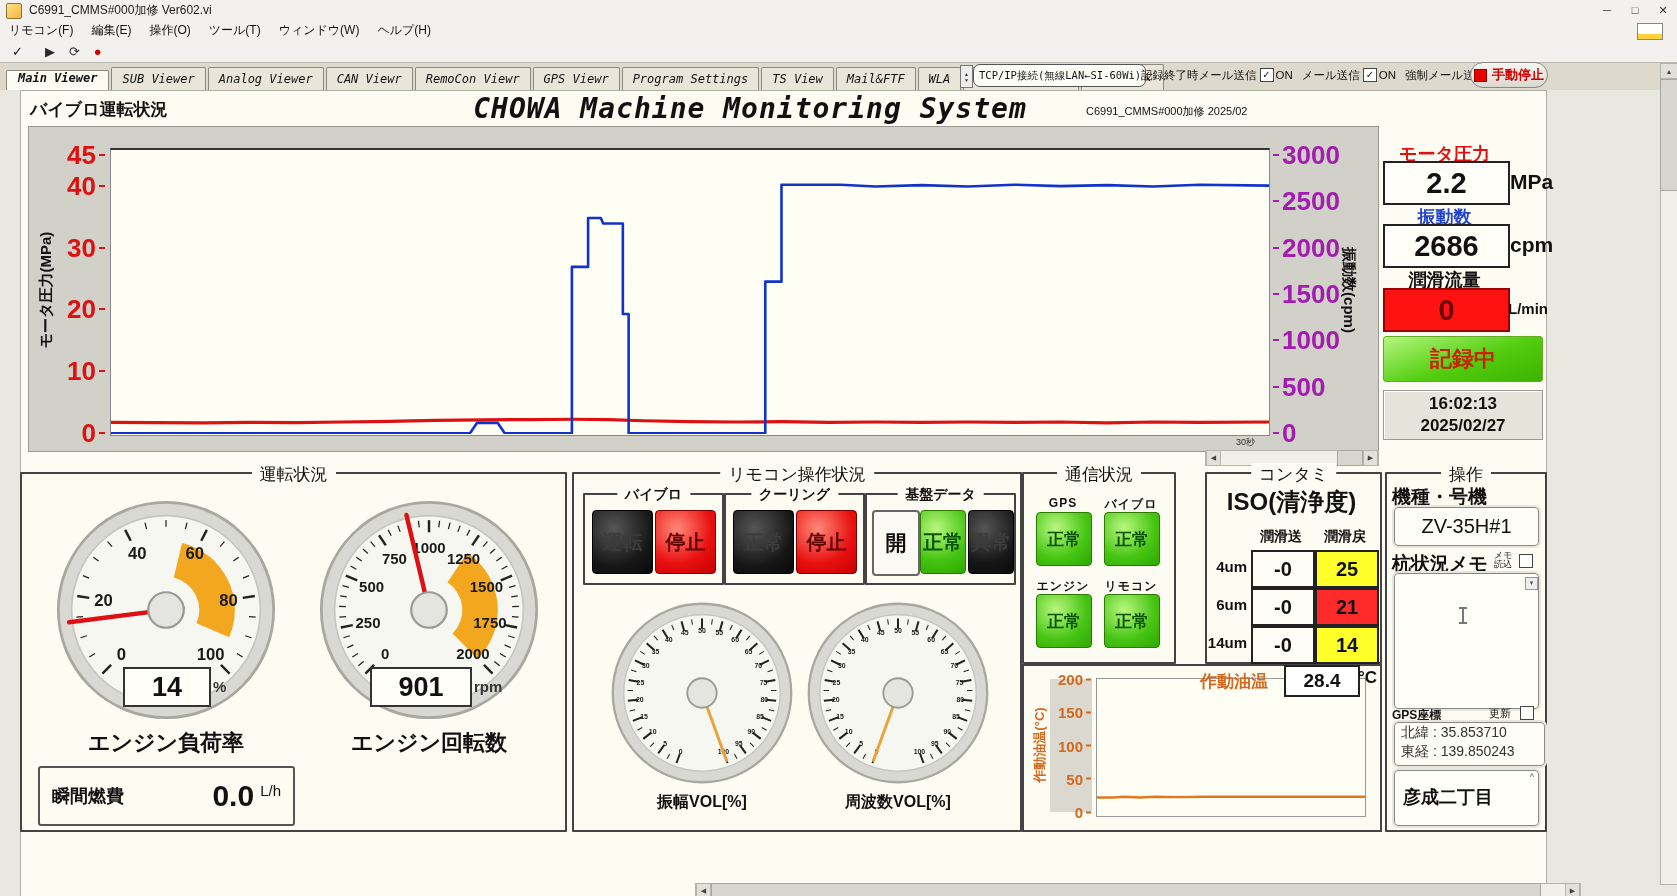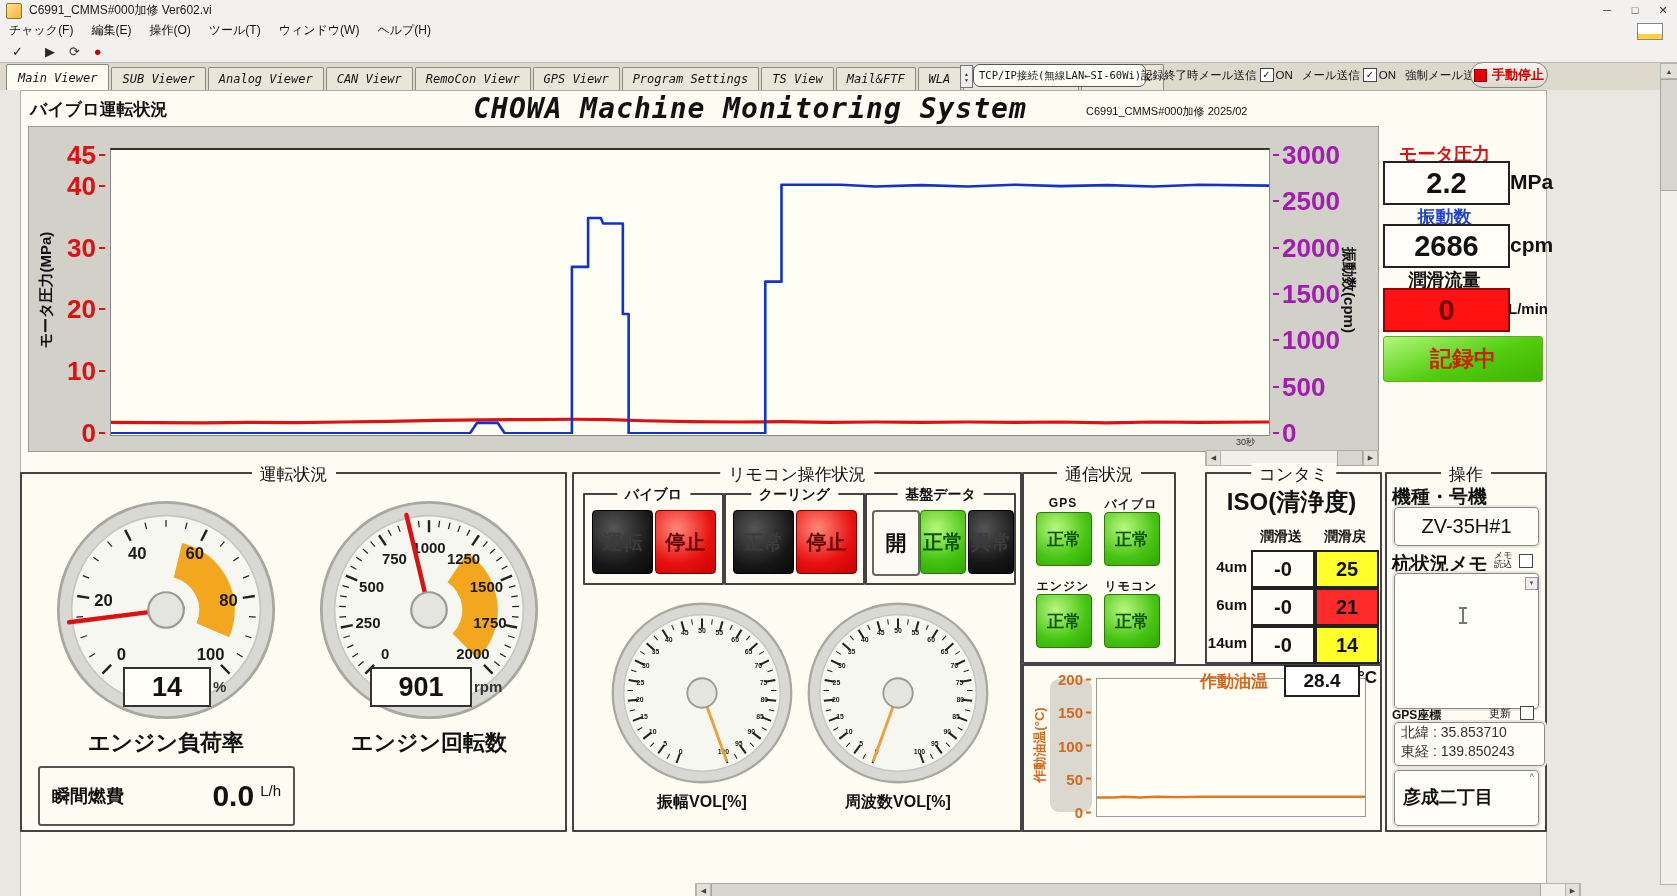--- a/index.html
+++ b/index.html
@@ -20,21 +20,21 @@
   .menuitem{padding:0 9px;height:19px;line-height:19px}
   .panelicon{position:absolute;right:14px;top:23px;width:24px;height:15px;background:#fff;border:1px solid #888;box-shadow:inset 0 -5px 0 #ffd23c}
   .toolbar{left:0;top:40px;width:1677px;height:22px;background:#f2f1ef;border-bottom:1px solid #b8b8b0;display:flex;align-items:center}
   .tbico{margin-left:14px;font-size:13px}
 
   
   .tabrow{left:0;top:63px;width:1677px;height:27px;background:#ddd9cc}
   .tabs{position:absolute;left:6px;bottom:0;display:flex;align-items:flex-end}
   .tab{font:italic 12px "DejaVu Sans Mono",monospace;padding:4px 10px 4px;background:#e9e6d9;
        border:1px solid #8a8a80;border-bottom:none;margin-right:2px;border-radius:2px 2px 0 0}
-  .tab.active{background:#fdfcf2;padding:6px 11px 5px;font-weight:normal}
+  .tab.active{background:#fdfcf2;padding:0 11px 5px;font-weight:bold}
   .spinner{left:960px;top:65px;width:11px;height:21px;border:1px solid #777;background:#eee;
            display:flex;flex-direction:column;align-items:center;justify-content:center;font-size:5px;line-height:6px;color:#333}
   .connbox{left:973px;top:64px;width:166px;height:21px;border:1px solid #555;border-radius:7px;background:#fdfdf8;
            font:10.5px "DejaVu Sans Mono",monospace;line-height:21px;padding-left:5px;overflow:hidden}
   .mailrow{left:1141px;top:64px;height:22px;display:flex;align-items:center;font-size:11.5px;white-space:nowrap}
   .cb{width:12px;height:12px;border:1px solid #444;background:#fff;margin:0 2px 0 3px;
       font-size:10px;line-height:11px;text-align:center}
   .msp{width:9px}
   .stopbtn{left:1470px;top:62px;width:76px;height:24px;background:linear-gradient(#f7f6f1,#d9d8d0);
            border:1px solid #888;border-radius:13px;display:flex;align-items:center;justify-content:center;gap:5px}
@@ -141,21 +141,21 @@
     <div class="appicon"></div>
     <div class="apptitle">C6991_CMMS#000加修 Ver602.vi</div>
     <div class="winbtns">
       <div class="winbtn">─</div>
       <div class="winbtn">□</div>
       <div class="winbtn">✕</div>
     </div>
   </div>
 
   <div class="abs menubar">
-    <div class="menuitem">チャック(F)</div>
+    <div class="menuitem">リモコン(F)</div>
     <div class="menuitem">編集(E)</div>
     <div class="menuitem">操作(O)</div>
     <div class="menuitem">ツール(T)</div>
     <div class="menuitem">ウィンドウ(W)</div>
     <div class="menuitem">ヘルプ(H)</div>
   </div>
   <div class="panelicon"></div>
 
   <div class="abs toolbar">
     <span class="tbico" style="margin-left:12px">✓</span>
@@ -284,20 +284,24 @@
   <div class="abs rlabel" style="left:1383px;top:142px;color:#dd1111">モータ圧力</div>
   <div class="abs rbox" style="left:1383px;top:161px">2.2</div>
   <div class="abs runit" style="left:1510px;top:170px">MPa</div>
   <div class="abs rlabel" style="left:1383px;top:205px;color:#2244cc">振動数</div>
   <div class="abs rbox" style="left:1383px;top:224px">2686</div>
   <div class="abs runit" style="left:1510px;top:233px">cpm</div>
   <div class="abs rlabel" style="left:1383px;top:268px">潤滑流量</div>
   <div class="abs rbox" style="left:1383px;top:288px;background:#ff1212;border-color:#990000;color:#6f0000">0</div>
   <div class="abs runit" style="left:1508px;top:300px;font-size:15px">L/min</div>
   <div class="abs recbtn">記録中</div>
+  <div class="abs timebox">
+    <div>16:02:13</div>
+    <div>2025/02/27</div>
+  </div>
 
   <div class="fs" style="left:20px;top:472px;width:543px;height:356px">
     <div class="leg">運転状況</div>
   </div>
   <svg class="abs" style="left:55px;top:499px;width:222px;height:222px" viewBox="0 0 200 200">
       <circle cx="100" cy="100" r="97" fill="#d9d9d4" stroke="#a8a8a0" stroke-width="2.5"></circle>
       <circle cx="100" cy="100" r="85" fill="#f7f7f2" stroke="#c6c6c0" stroke-width="1.5"></circle>
       <path d="M 114.47361255906614 39.71306493534405 A 62 62 0 0 1 156.90078679240685 124.6231692193564 L 127.53263877051944 111.91443671904342 A 30 30 0 0 0 107.00336091567716 70.82890238806971 Z" fill="#f2a71f"></path>
       <line x1="50.502525316941664" y1="149.49747468305833" x2="42.724350723889636" y2="157.27564927611036" stroke="#222" stroke-width="2.2"></line>
       <line x1="36.05198767344308" y1="139.18739235369617" x2="30.936146687318526" y2="142.32238374199184" stroke="#222" stroke-width="1.1"></line>
@@ -579,21 +583,21 @@
   <div class="abs cbox" style="left:1315px;top:550px;width:60px;height:34px;background:#ffff29">25</div>
   <div class="abs csize" style="left:1205px;top:596px;width:42px">6um</div>
   <div class="abs cbox" style="left:1251px;top:588px;width:60px;height:34px;background:#fffef6">-0</div>
   <div class="abs cbox" style="left:1315px;top:588px;width:60px;height:34px;background:#ff2a2a">21</div>
   <div class="abs csize" style="left:1205px;top:634px;width:42px">14um</div>
   <div class="abs cbox" style="left:1251px;top:626px;width:60px;height:34px;background:#fffef6">-0</div>
   <div class="abs cbox" style="left:1315px;top:626px;width:60px;height:34px;background:#ffff29">14</div>
 
   <div class="abs oilframe"></div>
   <div class="abs axtitle" style="left:1040px;top:745px;font-size:13px;color:#d2691e;transform:translate(-50%,-50%) rotate(-90deg)">作動油温(°C)</div>
-  <div class="abs axis ax-oil ax-left" style="left: 1050px; top: 679px; width: 42px; height: 133px; color: rgb(210, 105, 30); border-radius: 9px;">
+  <div class="abs axis ax-oil ax-left" style="left: 1050px; top: 679px; width: 42px; height: 133px; color: rgb(210, 105, 30);">
       <div class="tick" style="top: 0%;">
         <span class="tl">200</span>
         <span class="td"></span>
       </div>
       <div class="tick" style="top: 25%;">
         <span class="tl">150</span>
         <span class="td"></span>
       </div>
       <div class="tick" style="top: 50%;">
         <span class="tl">100</span>

